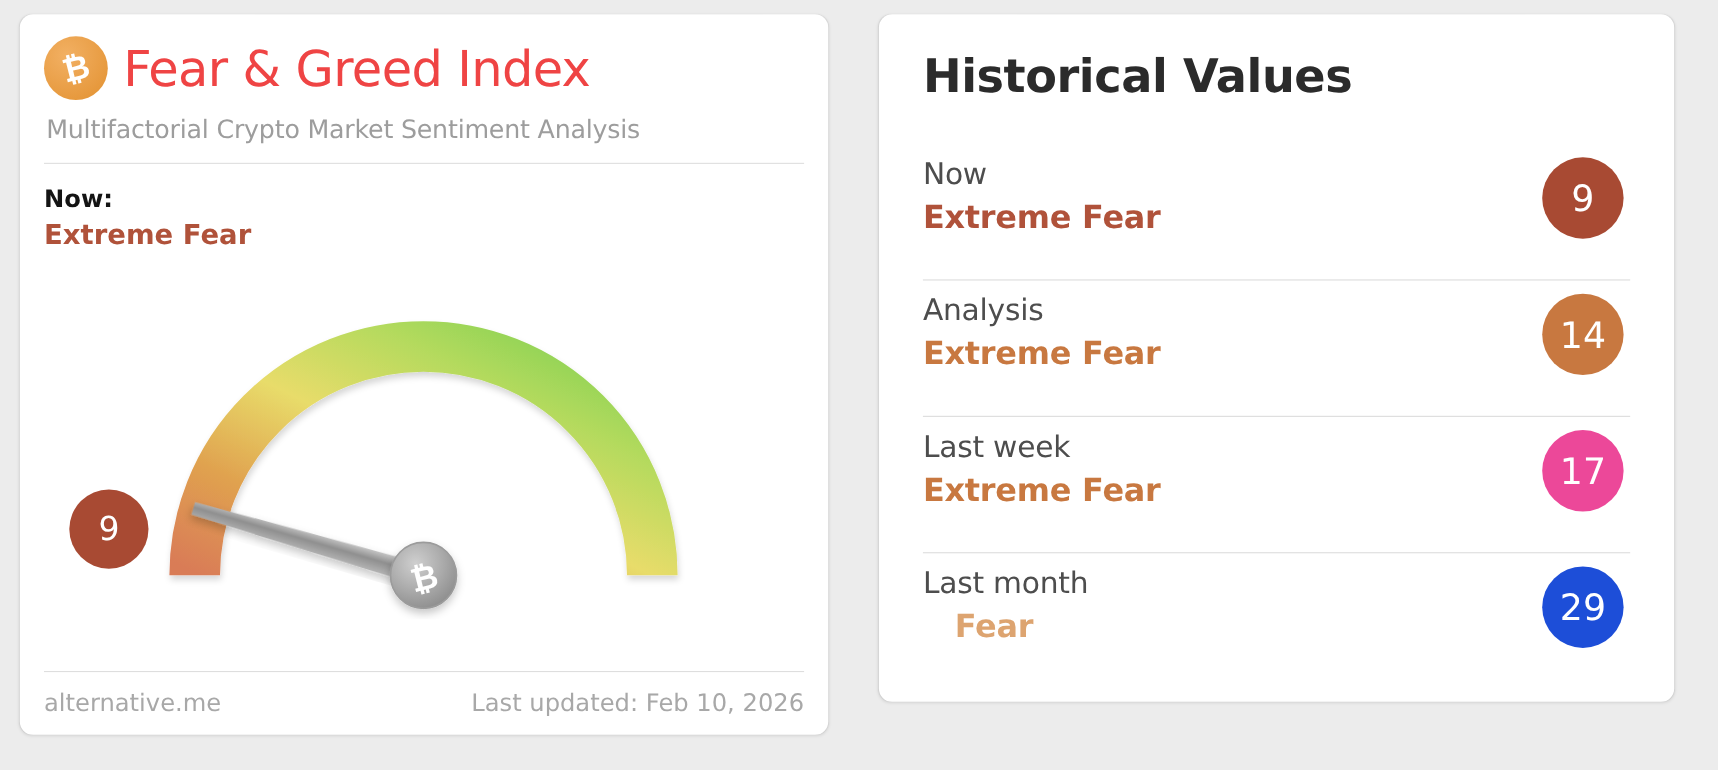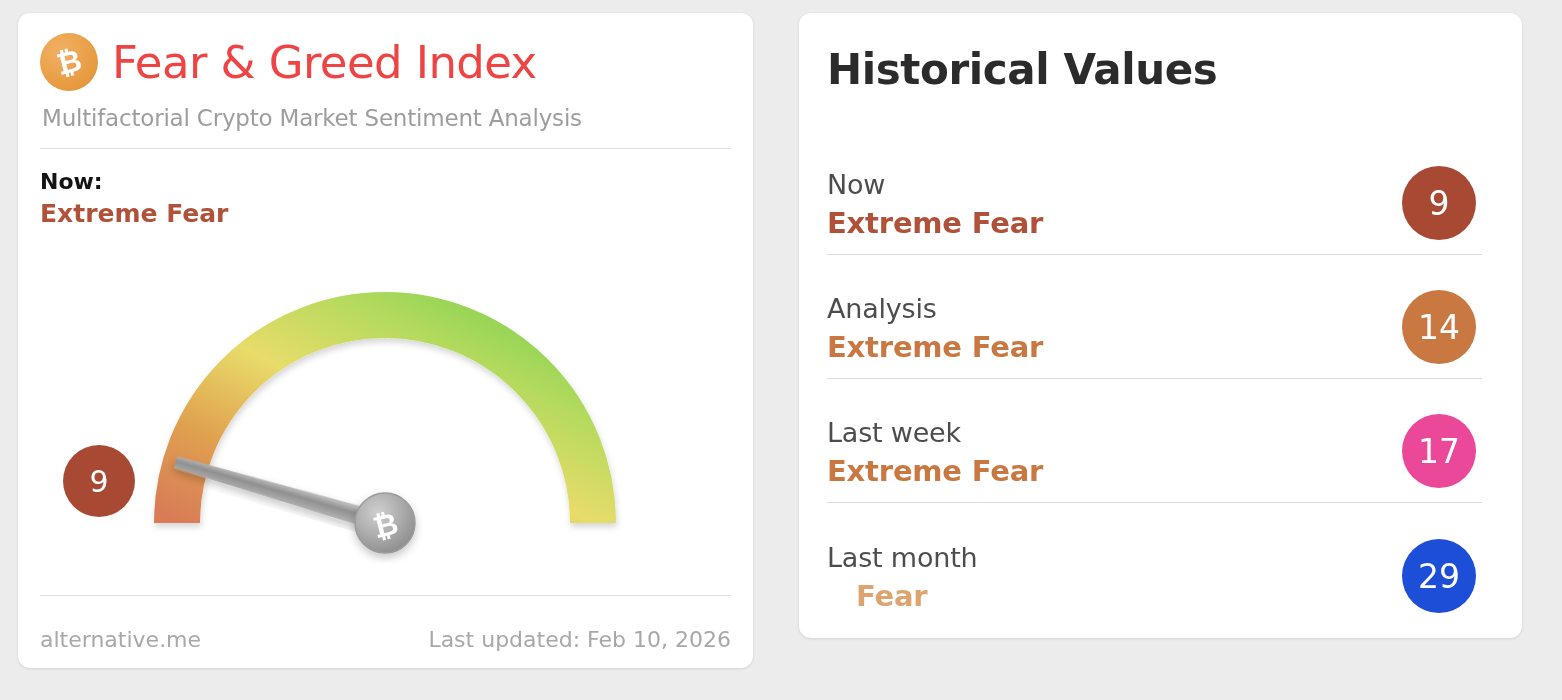--- a/index.html
+++ b/index.html
@@ -89,45 +89,45 @@
     left: 23px; top: 222px;
     width: 72px; height: 72px;
     border-radius: 50%;
     display: flex; align-items: center; justify-content: center;
     color: #fff;
     font-size: 30px;
     font-weight: 400;
   }
   .footer-row {
     border-top: 1px solid #dedede;
-    padding-top: 31px;
+    padding-top: 16px;
     padding-bottom: 16px;
     display: flex;
     justify-content: space-between;
     align-items: center;
     font-size: 22px;
     color: #a8a8a8;
   }
   
   .card-hist {
     width: 723px;
     height: 625px;
-    padding: 36px 40px 0 28px;
+    padding: 36px 40px 0 40px;
   }
   .hist-title {
     font-size: 42px;
     font-weight: 700;
     color: #2b2b2b;
     letter-spacing: -0.4px;
     line-height: 1;
   }
   .hist-list { margin-top: 40px; }
   .hist-row {
     display: flex;
-    align-items: flex-end;
+    align-items: flex-start;
     justify-content: space-between;
     padding: 12px 0 14px 0;
     border-bottom: 1px solid #dcdcdc;
     height: 124px;
   }
   .hist-row:last-child { border-bottom: none; }
   .hist-texts { display: flex; flex-direction: column; gap: 6px; }
   .hist-period {
     font-size: 27px;
     color: #4d4d4d;

